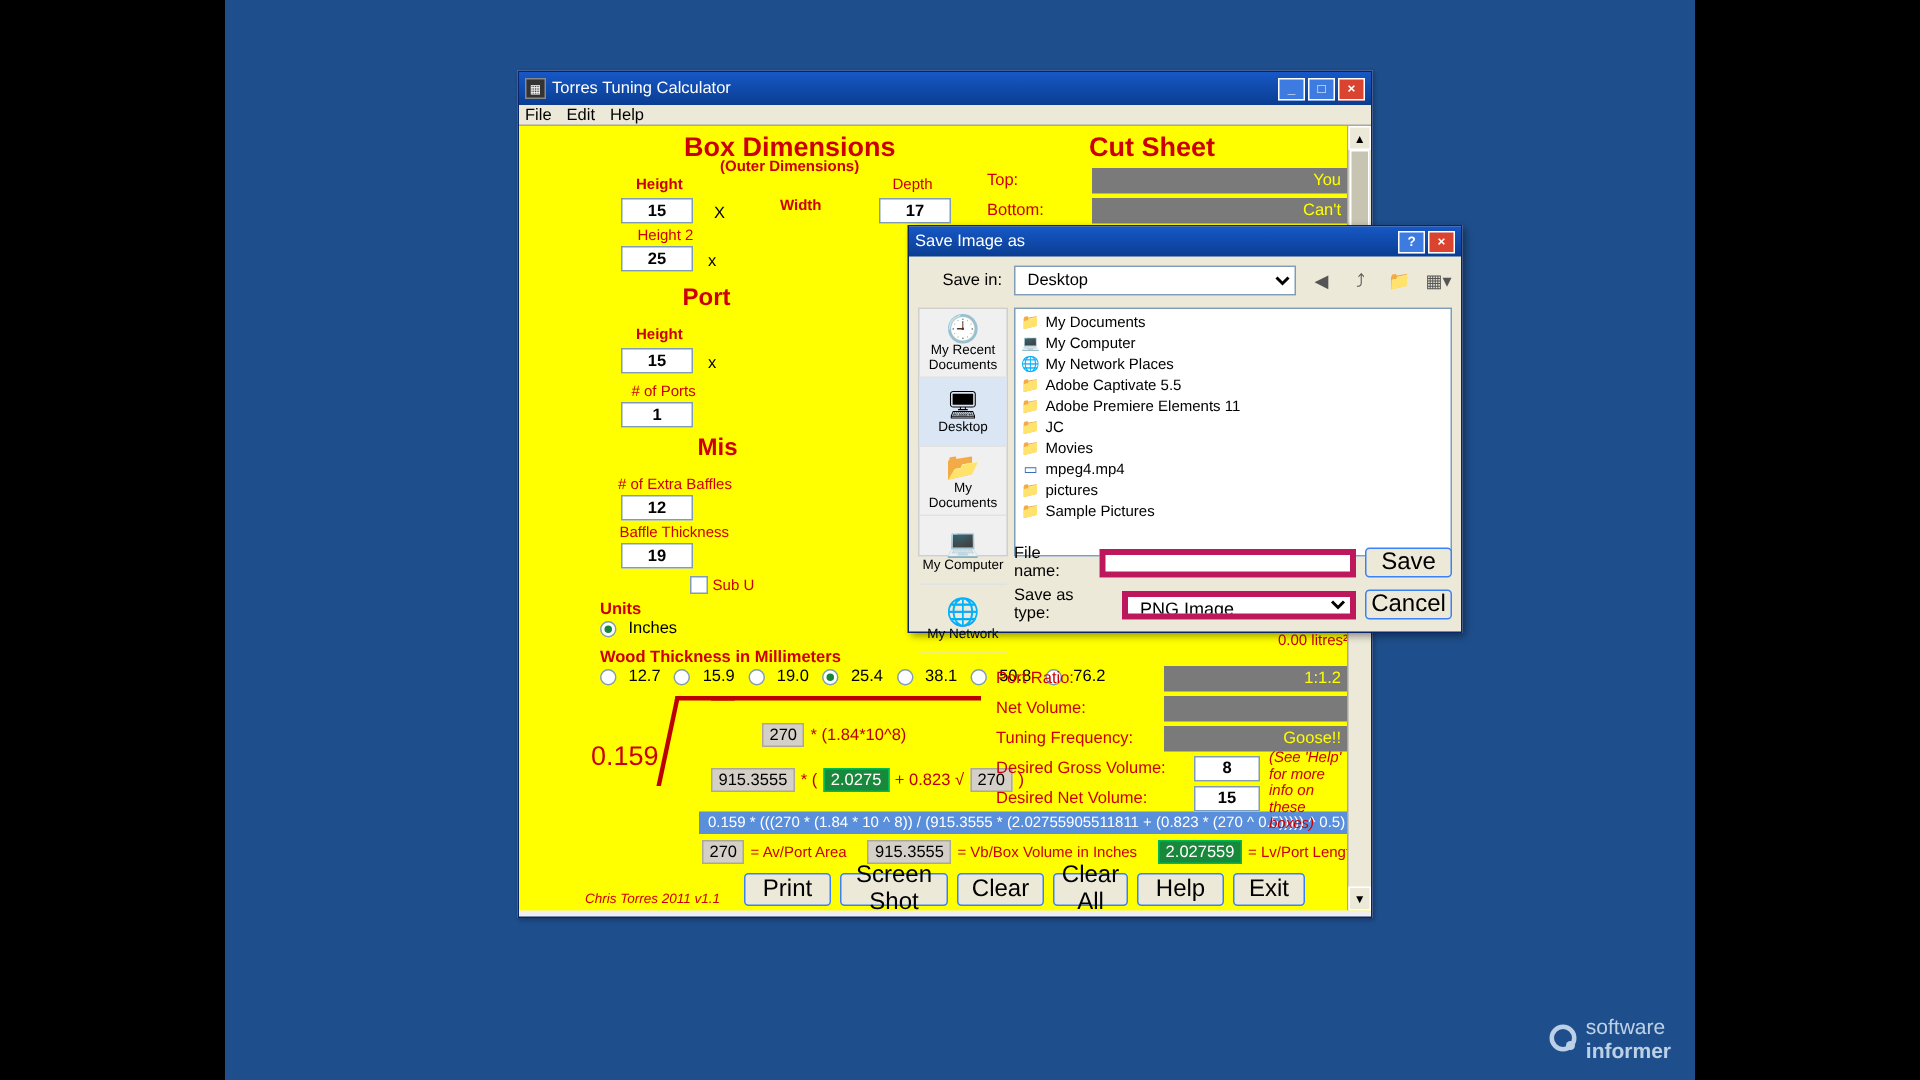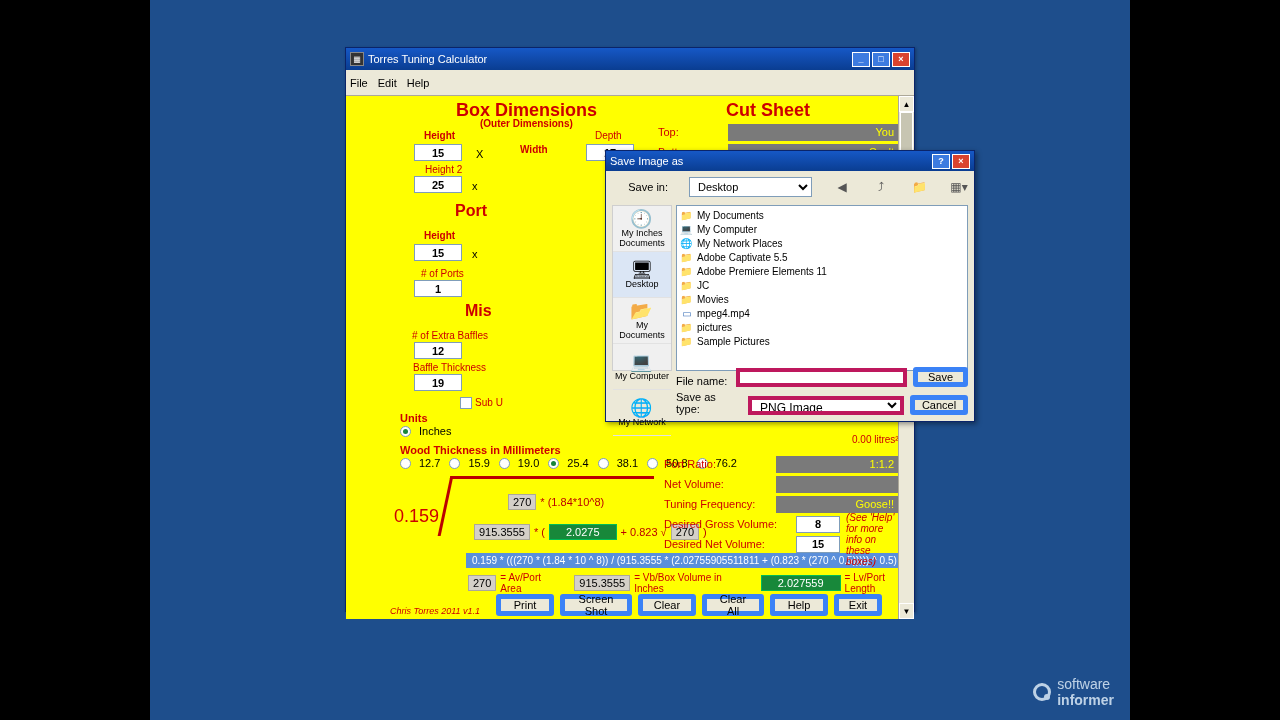--- a/index.html
+++ b/index.html
@@ -4,67 +4,67 @@
 <style>
   * { box-sizing: border-box; margin: 0; padding: 0; }
   body { width: 1280px; height: 720px; background: #000; font-family: "Tahoma", sans-serif; font-size: 11px; overflow: hidden; position: relative; }
   .desktop { position: absolute; left: 150px; top: 0; width: 980px; height: 720px; background: #1e4e8c; }
   .appwin { position: absolute; left: 195px; top: 47px; width: 570px; height: 565px; background: #eee; border: 1px solid #0a246a; box-shadow: 1px 1px 3px rgba(0,0,0,0.3); }
   .titlebar { height: 22px; background: linear-gradient(to bottom,#1658c6,#0a3d91); color: #fff; display: flex; align-items: center; padding: 0 4px; font-size: 11px; }
   .titlebar .ticon { width: 14px; height: 14px; background: #333; border: 1px solid #888; margin-right: 4px; display: flex; align-items: center; justify-content: center; font-size: 8px; }
   .titlebar .spacer { flex: 1; }
   .titlebar .ctl { width: 18px; height: 15px; background: #3d7be0; border: 1px solid #fff; margin-left: 2px; display: flex; align-items: center; justify-content: center; color: #fff; font-size: 9px; font-weight: bold; cursor: pointer; }
   .titlebar .ctl.close { background: #d9432f; }
-  .menubar { height: 26px; background: #ece9d8; display: flex; align-items: center; padding: 0 4px; gap: 10px; color: #000; border-bottom: 1px solid #aca899; }
+  .menubar { height: 14px; background: #ece9d8; display: flex; align-items: center; padding: 0 4px; gap: 10px; color: #000; border-bottom: 1px solid #aca899; }
   .menubar span { cursor: pointer; }
   .appbody { position: relative; height: calc(100% - 40px); background: #ffff00; overflow: hidden; }
   .scrollb { position: absolute; right: 0; top: 0; bottom: 0; width: 16px; background: #ece9d8; border-left: 1px solid #aca899; }
   .scrollb .ar { height: 16px; background: #ece9d8; border: 1px solid #fff; display:flex;align-items:center;justify-content:center;font-size:8px; }
   .scrollb .thumb { position: absolute; left:1px; right:1px; top:16px; height: 80px; background: #c7c5b2; border:1px solid #fff; }
 
   .section-h { color: #c00; font-weight: bold; text-align: center; }
   .big { font-size: 18px; }
   .med { font-size: 14px; }
   .small { font-size: 10px; }
   .red { color: #c00; }
   .pos { position: absolute; }
   .tin { width: 48px; height: 17px; background: #fff; border: 1px solid #7f9db9; text-align: center; font-size: 11px; font-weight: bold; }
-  .btn { height: 22px; background: #ece9d8; border: 5px solid #3b82f6; border-radius: 3px; padding: 0 10px; cursor: pointer; display: inline-flex; align-items: center; justify-content: center; font-size: 11px; }
+  .btn { height: 22px; background: #ece9d8; border: 1px solid #3b82f6; border-radius: 3px; padding: 0 10px; cursor: pointer; display: inline-flex; align-items: center; justify-content: center; font-size: 16px; }
   .radio { display: inline-flex; align-items: center; gap: 8px; color:#000; }
   .radio .dot { width: 11px; height: 11px; border-radius: 50%; border: 1px solid #7f9db9; background: #fff; display:inline-flex;align-items:center;justify-content:center; }
   .radio .dot.on::after { content:""; width:5px;height:5px;border-radius:50%;background:#18853a; }
   .chk { width:12px;height:12px;border:1px solid #7f9db9;background:#fff;display:inline-block;vertical-align:middle; }
   .formula { color:#b00; font-size:11px;text-align:center; }
-  .grnbox { background:#18883a; color:#fff; padding:1px 16px; border:1px solid #0b5; font-size:11px;display:inline-block; }
+  .grnbox { background:#18883a; color:#fff; padding:1px 4px; border:1px solid #0b5; font-size:11px;display:inline-block; }
   .gray { background:#d4d0c8; border:1px solid #aca899; padding:1px 4px; font-size:11px; display:inline-block; }
   .longf { background:#5a8fdb; color:#fff; padding:2px 6px; font-size:10px; display:inline-block; }
   .cut-row { display:flex; align-items:center; height:20px; }
   .cut-label { color:#c00; width:70px; font-size:11px; }
   .cut-val { flex:1; height:17px; background:#7a7a7a; color:#ff0; display:flex; align-items:center; justify-content:flex-end; padding:0 4px; font-size:11px; }
 
   
   .savedlg { position: absolute; left: 455px; top: 150px; width: 370px; height: 272px; background: #ece9d8; border: 1px solid #0a246a; box-shadow: 2px 2px 5px rgba(0,0,0,0.4); z-index: 100; }
   .savedlg .titlebar { height: 20px; }
   .savedlg .body { padding: 6px; height: calc(100% - 20px); position: relative; }
-  .savein-row { display:flex; align-items:center; gap:21px; margin-bottom:0; }
+  .savein-row { display:flex; align-items:center; gap:8px; margin-bottom:0; }
   .savein-row label { width: 56px; text-align: right; }
   .savein-row select { flex:1; height:20px; border:1px solid #7f9db9; background:#fff; font-size:11px; padding:0 4px; }
   .tbicon { width:18px;height:18px;display:inline-flex;align-items:center;justify-content:center;font-size:12px;color:#555;cursor:pointer; }
   .places { position:absolute; left:6px; top:34px; width:60px; bottom:50px; background:#f0f0f0; border:1px solid #cfcfcf; display:flex; flex-direction:column; }
   .place { flex:0 0 46px; display:flex; flex-direction:column; align-items:center; justify-content:center; font-size:9px; text-align:center; cursor:pointer; border-bottom:1px solid #e2e2e2;}
   .place.sel { background:#dbe6f5; }
   .place .picon { font-size:18px; line-height:1; }
   .filelist { position:absolute; left:70px; right:6px; top:34px; bottom:50px; background:#fff; border:1px solid #7f9db9; padding:2px 4px; overflow:auto; }
   .filelist .item { display:flex; align-items:center; gap:4px; height:14px; font-size:10px; cursor:pointer; }
   .filelist .fico { width:12px;height:12px;display:inline-flex;align-items:center;justify-content:center;font-size:10px;color:#c9a227; }
   .filelist .fico.pc { color:#3a6fb7; }
   .filelist .fico.net { color:#2a7; }
   .filelist .fico.file { color:#3a6fb7; }
   .bottomrow { position:absolute; left:70px; right:6px; bottom:6px; display:flex; flex-direction:column; gap:4px; }
-  .brow { display:flex; align-items:flex-end; gap:6px; }
+  .brow { display:flex; align-items:center; gap:6px; }
   .brow label { width:66px; }
   .brow input, .brow select { flex:1; height:19px; border:4px solid #be185d; background:#fff; font-size:12px; padding:0 4px; }
   .brow .btn { width:58px; height:20px; }
 
   .watermark { position:absolute; right:16px; bottom:12px; color:#cfe0f0; display:flex; align-items:center; gap:6px; font-size:14px; opacity:0.9; }
   .watermark .logo { width:18px;height:18px;border:3px solid #cfe0f0;border-radius:50%; position:relative;}
   .watermark .logo::after{content:"";position:absolute;right:-2px;bottom:-2px;width:6px;height:6px;background:#cfe0f0;border-radius:50%;}
 </style>
 </head>
 <body>
@@ -264,21 +264,21 @@
             <span class="red" style="width:132px">Desired Net Volume:</span>
             <input class="tin" style="width: 44px;" value="15">
           </div>
       </div>
       <div class="pos red small" style="left:500px;top:416px;width:54px;font-style:italic;line-height:1.1">(See 'Help' for more info on these boxes)</div>
 
       <div class="pos" style="left:150px;top:498px;display:flex;gap:6px">
         <button class="btn" style="width:58px">Print</button>
         <button class="btn" style="width:72px">Screen Shot</button>
         <button class="btn" style="width:58px">Clear</button>
-        <button class="btn" style="width:62px">Clear All</button>
+        <button class="btn" style="width:50px">Clear All</button>
         <button class="btn" style="width:58px">Help</button>
         <button class="btn" style="width:48px">Exit</button>
       </div>
       <div class="pos red small" style="left:44px;top:510px;font-style:italic;font-size:9px">Chris Torres 2011 v1.1</div>
 
       <div class="scrollb">
         <div class="ar">▲</div>
         <div class="thumb"></div>
         <div class="ar" style="position:absolute;bottom:0;left:0;right:0">▼</div>
       </div>
@@ -297,21 +297,21 @@
         <label>Save in:</label>
         <select><option>Desktop</option></select>
         <span class="tbicon">◀</span>
         <span class="tbicon">⤴</span>
         <span class="tbicon">📁</span>
         <span class="tbicon">▦▾</span>
       </div>
       <div class="places">
         <div class="place">
             <span class="picon">🕘</span>
-            <span>My Inches Documents</span>
+            <span>My Recent Documents</span>
           </div>
         <div class="place sel">
             <span class="picon">🖥</span>
             <span>Desktop</span>
           </div>
         <div class="place">
             <span class="picon">📂</span>
             <span>My Documents</span>
           </div>
         <div class="place">

